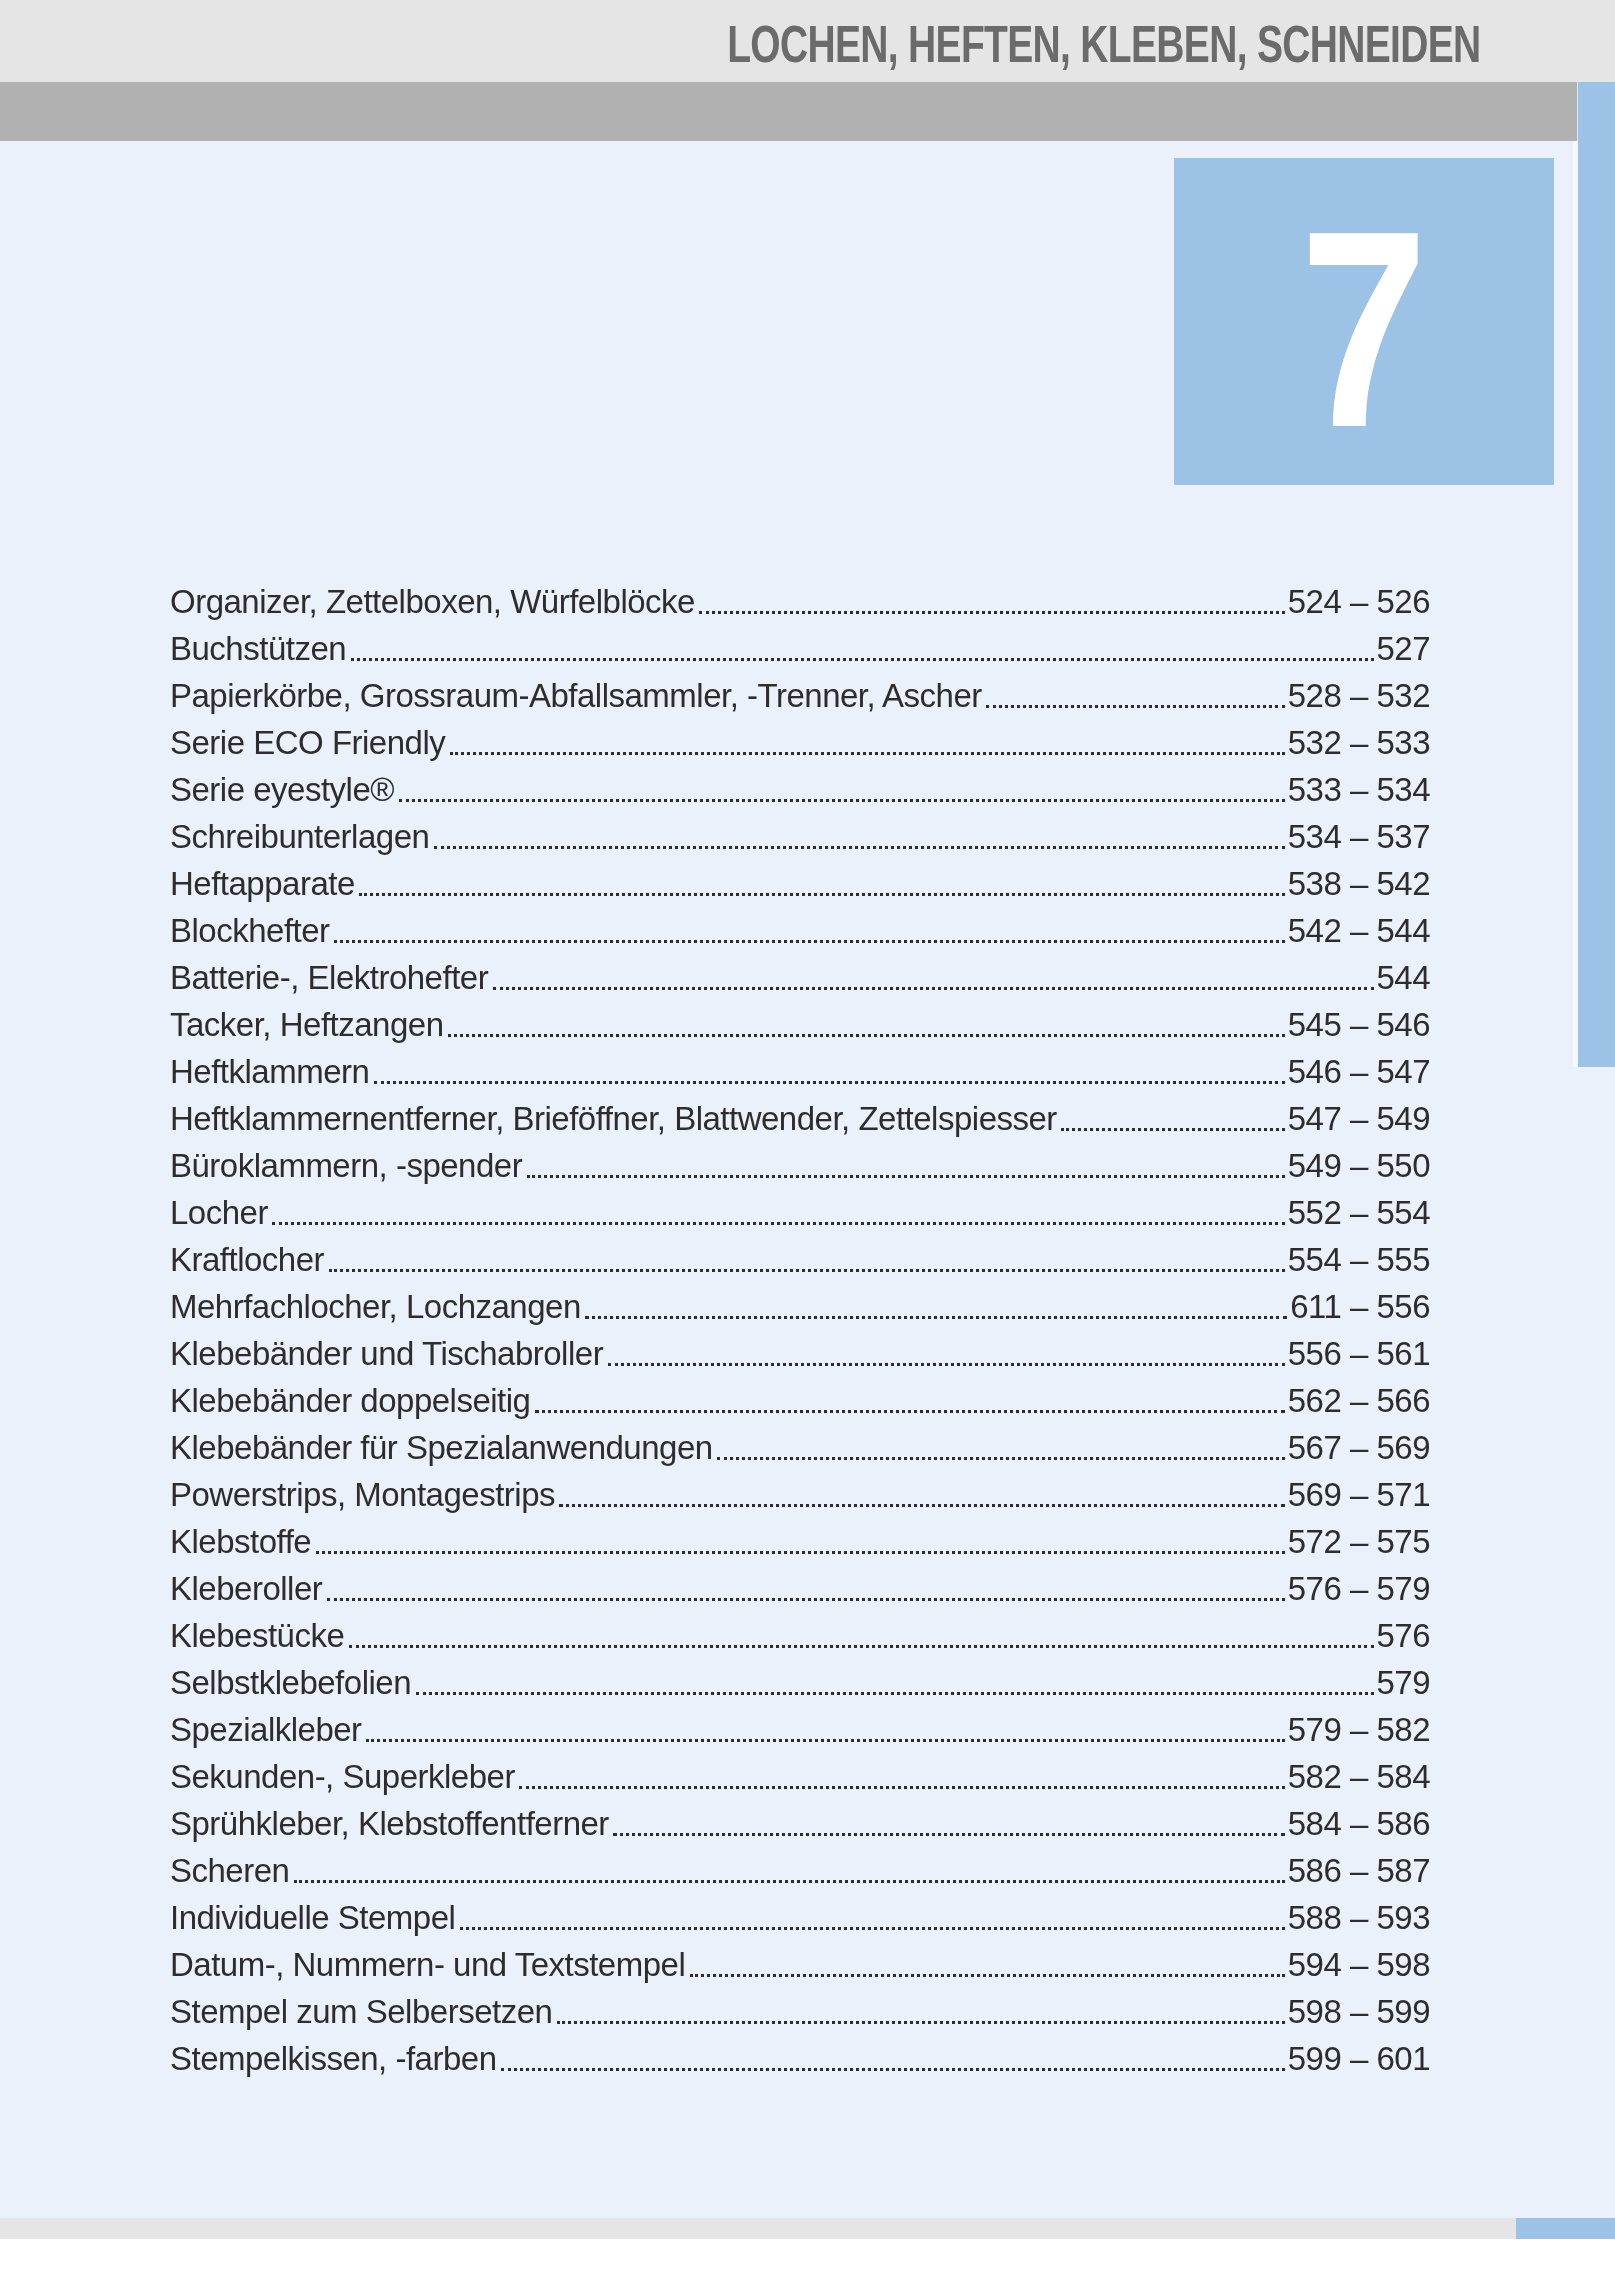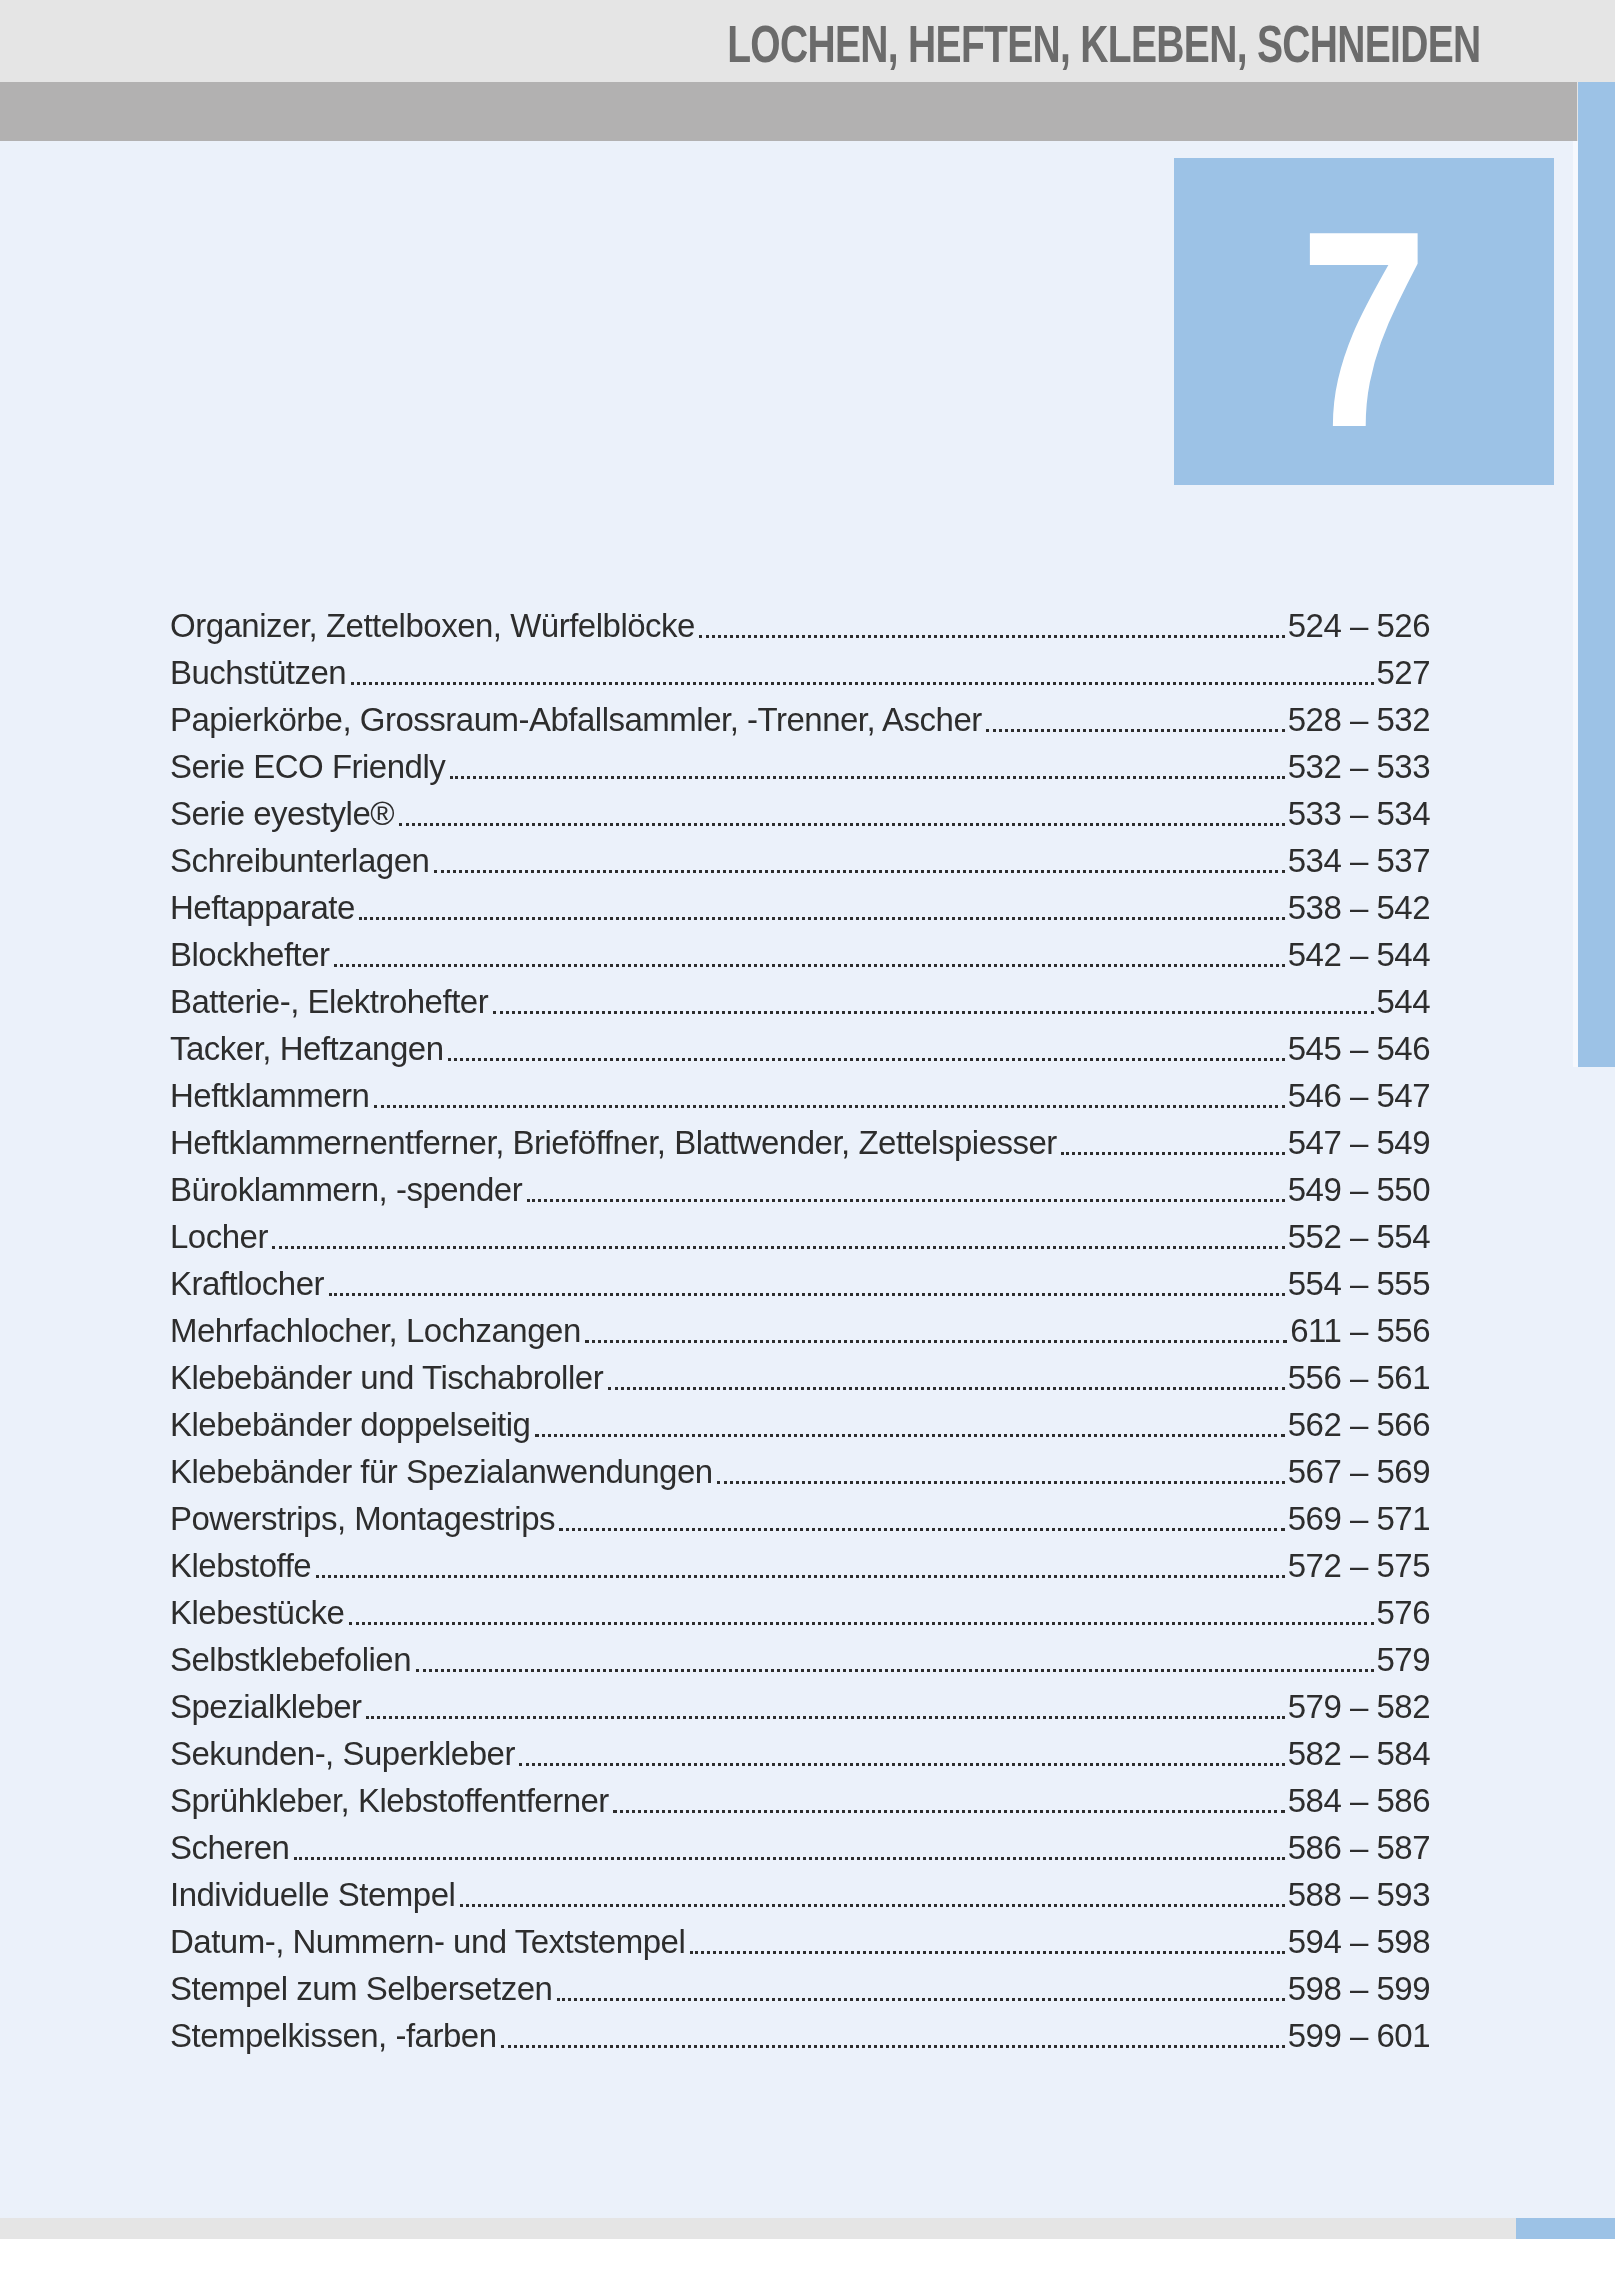--- a/index.html
+++ b/index.html
@@ -61,21 +61,20 @@
     color:#ffffff;
     font-size:280px; font-weight:bold;
     line-height:1;
     transform:scaleX(.82) translateY(2.5%);
   }
   
   .toc {
     position:absolute;
     left:170px; top:575px;
     width:1260px;
-    margin-top:24px;
   }
   .toc-row {
     display:flex;
     align-items:flex-end;
     height:47px;
     font-size:33px;
     color:#2d2d2d;
   }
   .toc-label, .toc-pages {
     white-space:nowrap;
@@ -243,20 +242,25 @@
     <span class="toc-leader"></span>
     <span class="toc-pages">569 – 571</span>
   </div>
 
   <div class="toc-row">
     <span class="toc-label">Klebstoffe</span>
     <span class="toc-leader"></span>
     <span class="toc-pages">572 – 575</span>
   </div>
 
+  <div class="toc-row">
+    <span class="toc-label">Kleberoller</span>
+    <span class="toc-leader"></span>
+    <span class="toc-pages">576 – 579</span>
+  </div>
 
   <div class="toc-row">
     <span class="toc-label">Klebestücke</span>
     <span class="toc-leader"></span>
     <span class="toc-pages">576</span>
   </div>
 
   <div class="toc-row">
     <span class="toc-label">Selbstklebefolien</span>
     <span class="toc-leader"></span>

